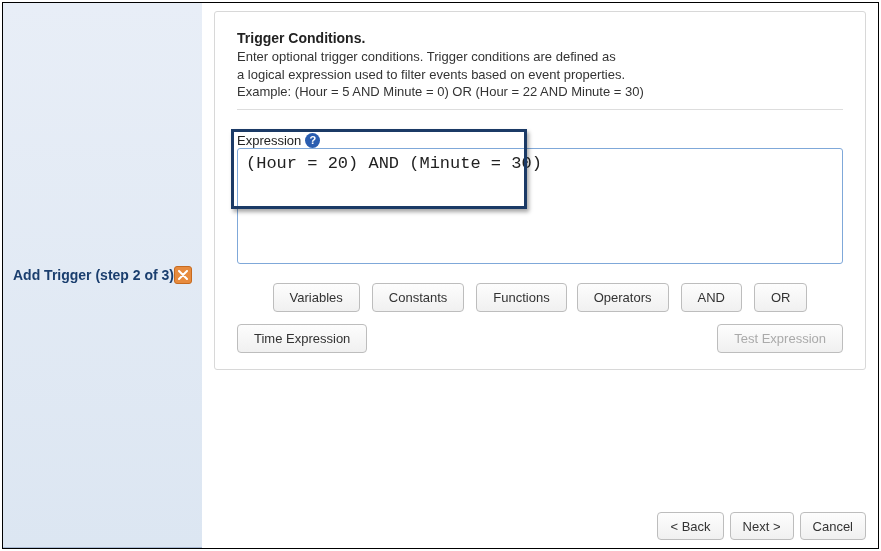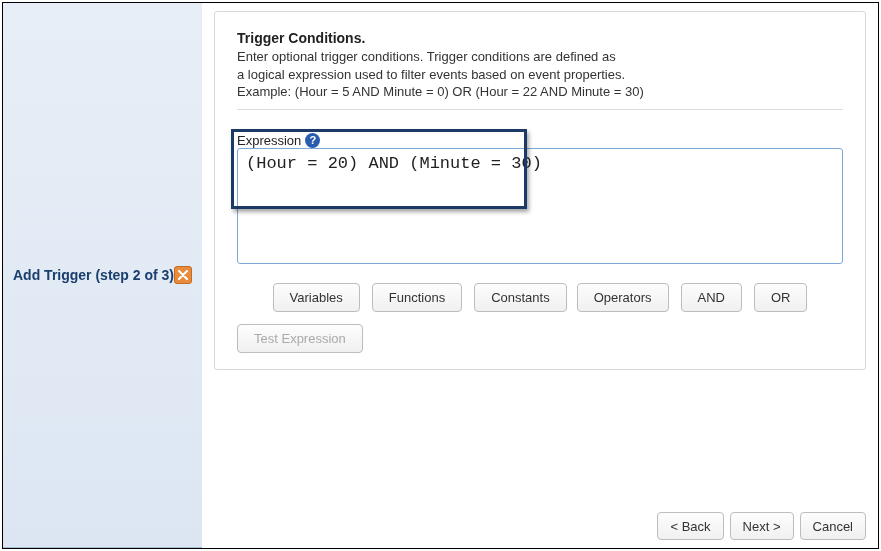--- a/index.html
+++ b/index.html
@@ -184,31 +184,32 @@
           <span>Expression</span>
           <span class="help-icon">?</span>
         </div>
         <textarea class="expression-box" style="">(Hour = 20) AND (Minute = 30)</textarea>
         <div class="highlight-frame" style="left:-6px; top:-4px; width:296px; height:80px;"></div>
       </div>
 
       <div class="button-row">
         <div class="button-group">
           <button class="btn">Variables</button>
+          <button class="btn">Constants</button>
           <button class="btn">Functions</button>
-          <button class="btn">Constants</button>
         </div>
         <div class="button-group">
           <button class="btn">Operators</button>
           <button class="btn">AND</button>
           <button class="btn">OR</button>
         </div>
       </div>
 
       <div class="second-row">
+        <button class="btn">Time Expression</button>
         <button class="btn btn-disabled">Test Expression</button>
       </div>
     </div>
 
     <div class="footer">
       <button class="btn">&lt; Back</button>
       <button class="btn">Next &gt;</button>
       <button class="btn">Cancel</button>
     </div>
   </div>

